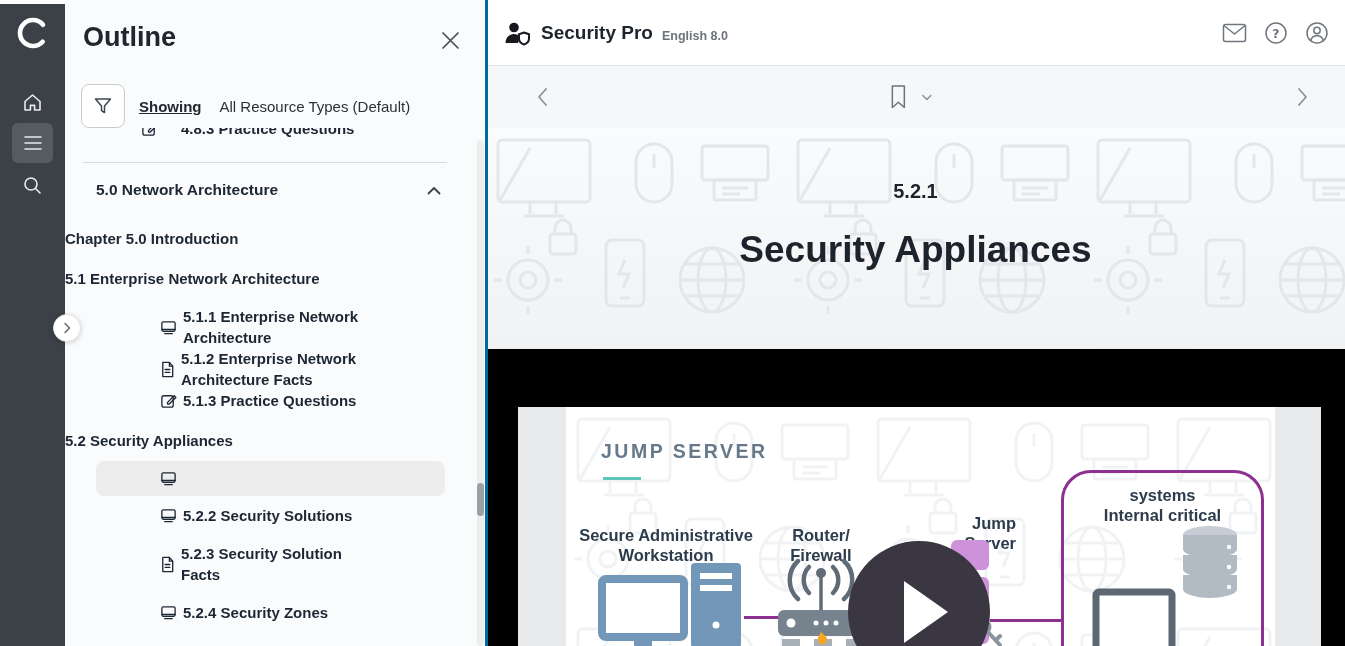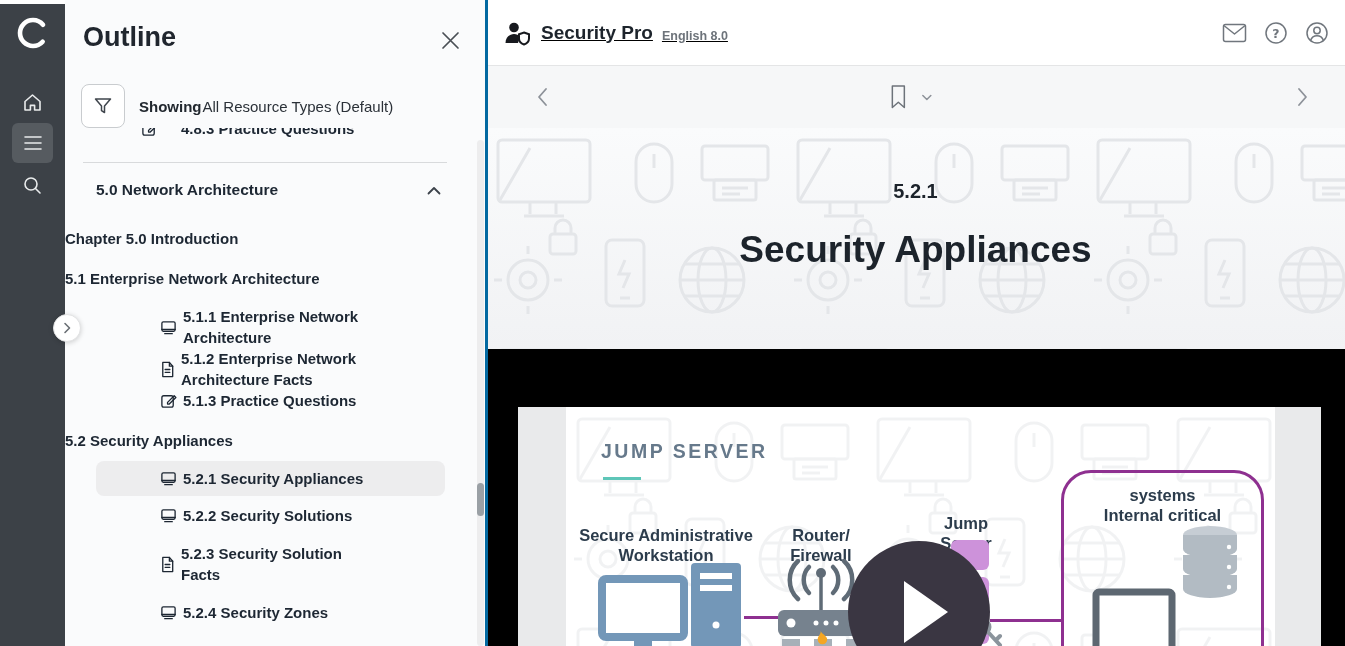--- a/index.html
+++ b/index.html
@@ -26,21 +26,21 @@
 
   
   .outline{position:absolute;left:65px;top:0;bottom:0;width:420px;background:#fafbfc;
            border-right:3px solid #0369a1;z-index:20;}
   .outline-title{position:absolute;left:18px;top:22px;font-size:27px;font-weight:700;color:#20262e;}
   .outline-close{position:absolute;right:24px;top:30px;cursor:pointer;}
   .filter-row{position:absolute;left:16px;top:84px;display:flex;align-items:center;gap:14px;}
   .filter-btn{width:42px;height:42px;background:#fff;border:1px solid #c9cccf;border-radius:8px;
               display:flex;align-items:center;justify-content:center;}
   .filter-text{font-size:15px;color:#22282f;display:flex;align-items:baseline;}
-  .filter-showing{font-weight:700;margin-right:1px;}
+  .filter-showing{font-weight:700;margin-right:18px;text-decoration:underline;}
   .filter-value{color:#2b3138;}
 
   .tree-viewport{position:absolute;left:0;right:12px;top:128px;bottom:0;overflow:hidden;}
   .tree-inner{margin-top:-13px;color:#1d2733;}
   .row{display:flex;align-items:center;}
   .row-clipped{height:26px;padding-left:76px;gap:23px;font-size:15px;font-weight:700;}
   .tree-divider{height:1px;background:#d8dadc;margin:21px 26px 0 18px;}
   .sec0{margin:17px 32px 0 31px;height:20px;display:flex;justify-content:space-between;align-items:center;
         font-size:15.5px;font-weight:700;}
   .lvl1{height:20px;font-size:15px;font-weight:700;display:flex;align-items:center;}
@@ -49,21 +49,21 @@
   .mt28{margin-top:28px}.mt20{margin-top:20px}.mt18{margin-top:18px}
   .mt16{}.mt19{margin-top:19px}.mt17{margin-top:17px}.mt9{margin-top:9px}
   .sel-row{margin-top:11px;margin-left:31px;width:349px;height:35px;background:#ededee;border-radius:8px;
            padding-left:64px;box-sizing:border-box;}
   .tree-ic{stroke:#1d2733;stroke-width:1.4;fill:none;stroke-linecap:round;stroke-linejoin:round;flex:none;}
 
   .tree-scroll-track{position:absolute;right:1px;top:140px;bottom:0;width:7px;background:#ededee;border-radius:4px;z-index:25;}
   .tree-scroll-thumb{position:absolute;left:0;top:343px;width:7px;height:33px;background:#9aa0a5;border-radius:4px;}
 
   
-  .main{position:absolute;left:486px;right:0;top:0;bottom:0;background:#fff;text-decoration:underline;}
+  .main{position:absolute;left:486px;right:0;top:0;bottom:0;background:#fff;}
   .m-header{height:66px;display:flex;align-items:center;padding:0 10px 0 18px;border-bottom:1px solid #e4e5e6;box-sizing:border-box;background:#fff;}
   .m-title{font-size:19px;font-weight:700;color:#1d242c;margin-left:10px;}
   .m-edition{font-size:12.5px;font-weight:700;color:#6d737a;margin-left:9px;margin-top:6px;}
   .m-icons{margin-left:auto;display:flex;align-items:center;gap:17px;padding-right:6px;}
   .hd-ic{stroke:#70767d;stroke-width:1.5;fill:none;stroke-linecap:round;stroke-linejoin:round;}
 
   .m-nav{height:62px;background:#f6f7f8;display:flex;align-items:center;position:relative;}
   .nav-prev{margin-left:50px;}
   .nav-next{position:absolute;right:36px;}
   .bookmark-group{position:absolute;left:50%;transform:translateX(-62%);display:flex;align-items:center;gap:14px;}
@@ -81,21 +81,21 @@
   .vcard{position:absolute;left:32px;top:58px;width:803px;height:239px;background:#e9eaeb;overflow:hidden;}
   .vinner{position:absolute;left:48px;right:46px;top:0;bottom:0;background:#fff;overflow:hidden;}
   .vpattern{position:absolute;left:0;top:0;width:100%;height:100%;opacity:.5;}
 
   .diag{position:absolute;z-index:2;}
   .d-title{left:35px;top:33px;font-size:19.5px;font-weight:700;letter-spacing:2.5px;color:#66798b;}
   .d-dash{left:37px;top:70px;width:38px;height:3px;background:#5ec6b8;}
   .d-label{font-weight:700;color:#2c3c4c;font-size:16.5px;line-height:20px;text-align:center;}
   .d-ws-label{left:5px;top:118px;width:190px;}
   .d-rt-label{left:205px;top:118px;width:100px;}
-  .d-js-label{left:350px;top:106px;width:100px;z-index:2;}
+  .d-js-label{left:350px;top:106px;width:100px;z-index:2;text-align:right;}
   .d-int-label{left:0;right:0;top:12px;}
   .seg{position:absolute;height:3px;background:#8e3090;z-index:1;}
   .seg1{left:178px;top:209px;width:34px;}
   .seg2{left:424px;top:212px;width:72px;}
   .d-ws-graphic{left:32px;top:168px;}
   .d-tower{left:125px;top:156px;}
   .d-antenna{left:210px;top:152px;}
   .d-router{left:212px;top:203px;}
   .d-flame{left:245px;top:224px;z-index:3;}
   .d-pink{left:385px;top:133px;z-index:3;display:flex;flex-direction:column;gap:7px;}
@@ -240,21 +240,20 @@
 
       <div class="row lvl1 mt19">
         <span>5.2 Security Appliances</span>
       </div>
 
       <div class="row lvl2 sel-row">
         <svg class="tree-ic" width="17" height="17" viewBox="0 0 18 18">
           <rect x="2" y="3" width="14" height="10" rx="1.5"></rect>
             <path d="M5 15.5h8M2 11h14"></path>
         </svg>
-        <span class="lbl">5.2.1 Security Appliances</span>
       </div>
 
       <div class="row lvl2 mt9">
         <svg class="tree-ic" width="17" height="17" viewBox="0 0 18 18">
           <rect x="2" y="3" width="14" height="10" rx="1.5"></rect>
             <path d="M5 15.5h8M2 11h14"></path>
         </svg>
         <span class="lbl">5.2.2 Security Solutions</span>
       </div>
 

